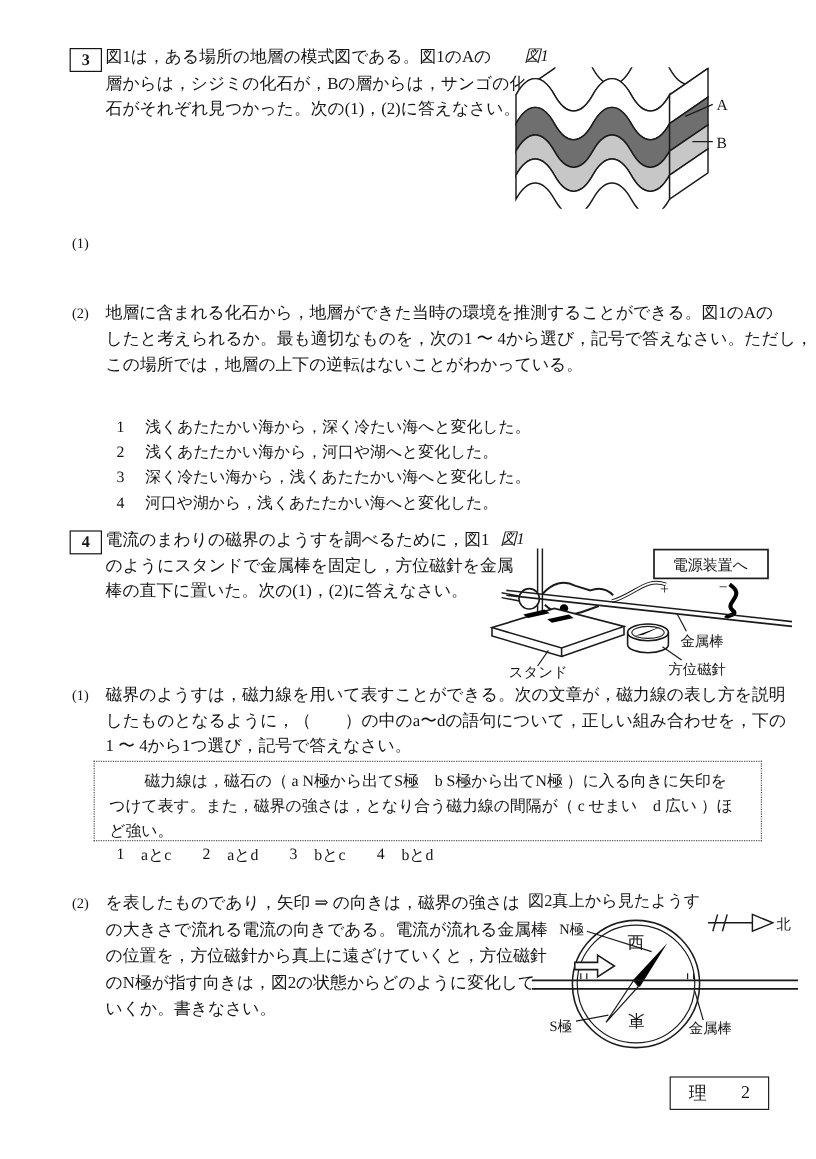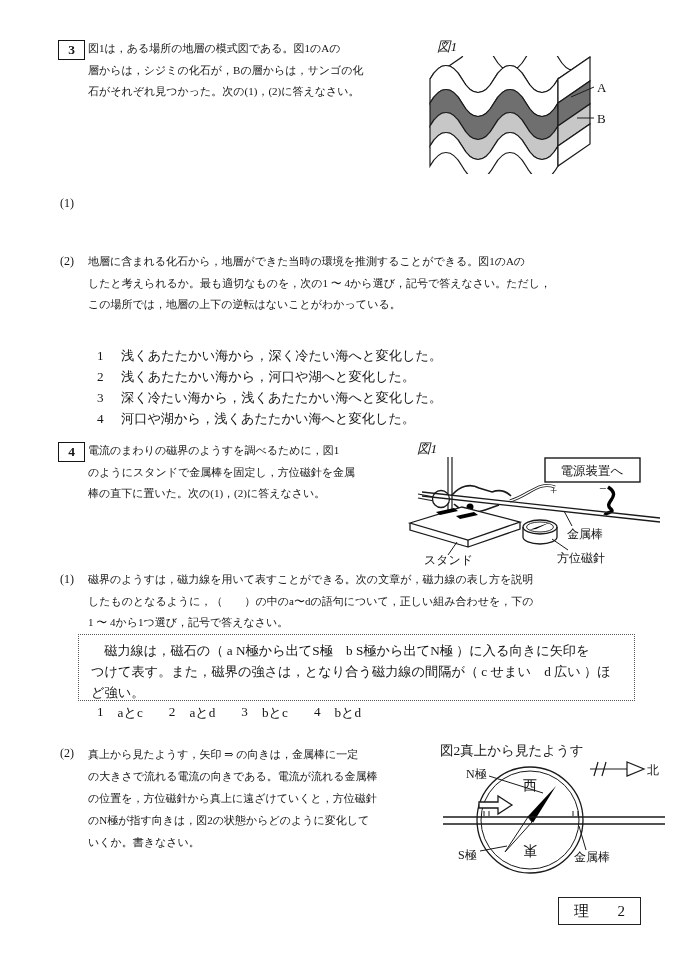--- a/index.html
+++ b/index.html
@@ -1,31 +1,31 @@
 <!DOCTYPE html>
 <html><head>
 <meta charset="utf-8">
 <style>
   html,body{margin:0;padding:0;background:#e8e8e8;}
   .page{position:relative;width:680px;height:966px;background:#ffffff;margin:0 auto;
         font-family:"Liberation Serif","DejaVu Serif",serif;color:#151515;overflow:hidden;}
   .abs{position:absolute;}
   .qbox{border:1.7px solid #151515;width:25px;height:18px;text-align:center;
         font-weight:bold;font-size:13.5px;line-height:18px;background:#fff;}
-  .para{font-size:11px;line-height:21.7px;white-space:nowrap;}
+  .para{font-size:14px;line-height:21.7px;white-space:nowrap;}
   .para.lh22{line-height:22px;}
   .marker{font-size:12px;line-height:21.7px;}
   .figlabel{font-size:13.5px;font-style:italic;}
   .optrow{display:flex;font-size:13.2px;line-height:21px;}
   .optrow .num{width:24px;}
   .optline{display:flex;gap:26px;font-size:13.2px;}
   .optline .pair{display:flex;gap:14px;}
   .dashedbox{border:1.4px dotted #555;box-sizing:border-box;padding:5px 12px 0 12px;}
   .dashedbox .bline{font-size:13.2px;line-height:21px;white-space:nowrap;}
-  .dashedbox .bline:first-child{text-indent:1em;}
+  .dashedbox .bline:first-child{text-indent:1em;text-align:center;}
   .footerbox{border:1.7px solid #222;box-sizing:border-box;display:flex;align-items:center;
              justify-content:space-between;padding:0 15px;font-size:15px;}
   svg{display:block;}
   svg text{font-family:"Liberation Serif","DejaVu Serif",serif;fill:#151515;}
   .caption-row{display:flex;gap:0;font-size:13.5px;}
 </style>
 </head>
 <body>
 
 <div class="page">
@@ -166,21 +166,21 @@
       <span>bとc</span>
     </div>
     <div class="pair">
       <span>4</span>
       <span>bとd</span>
     </div>
   </div>
 
   <div class="abs marker" style="left:60px;top:743px">(2)</div>
   <div class="abs para lh22" style="left:88px;top:743px">
-    <div>真上から見たようす，矢印 ⇒ の向きは，金属棒に一定</div>
+    <div>を表したものであり，矢印 ⇒ の向きは，磁界の強さは</div>
     <div>の大きさで流れる電流の向きである。電流が流れる金属棒</div>
     <div>の位置を，方位磁針から真上に遠ざけていくと，方位磁針</div>
     <div>のN極が指す向きは，図2の状態からどのように変化して</div>
     <div>いくか。書きなさい。</div>
   </div>
 
   <div class="abs caption-row" style="left:440px;top:742px">
     <span>図2</span>
     <span>真上から見たようす</span>
   </div>

